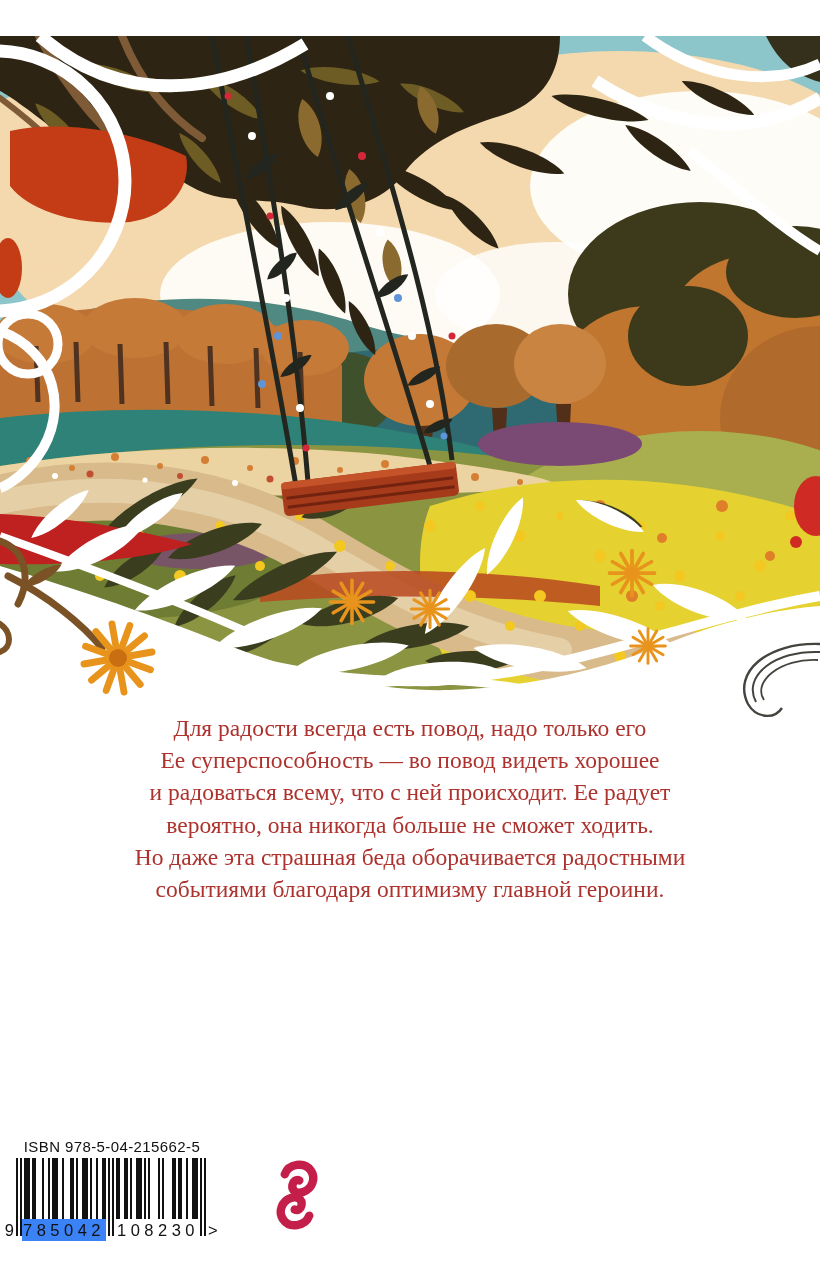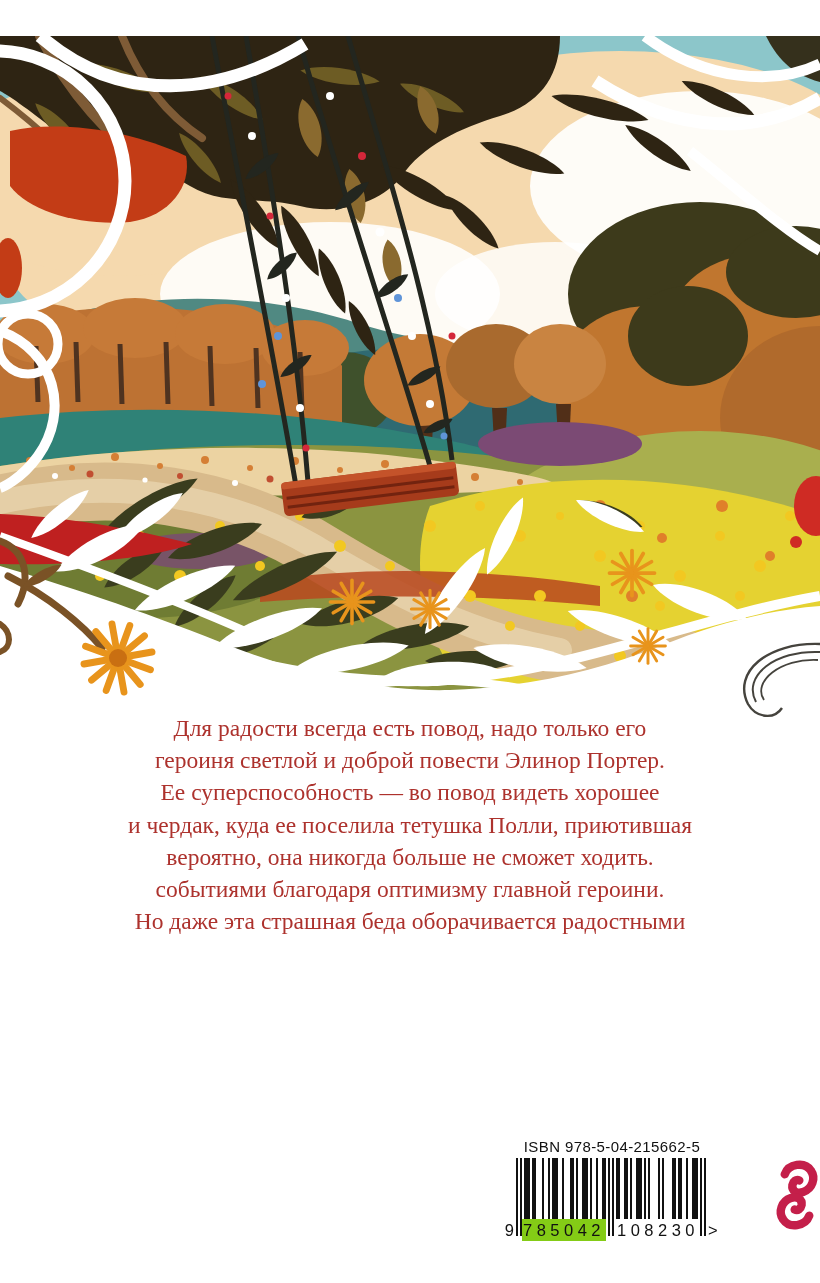--- a/index.html
+++ b/index.html
@@ -3,32 +3,32 @@
 <meta charset="utf-8">
 <style>
   html,body{margin:0;padding:0;background:#ffffff;}
   .cover{position:relative;width:820px;height:1254px;background:#ffffff;overflow:hidden;
          font-family:"Liberation Serif",serif;margin-top:36px;}
   .illus{position:absolute;top:0;left:0;width:820px;height:700px;display:block;pointer-events:none;}
   .blurb{position:absolute;top:676px;left:0;right:0;text-align:center;
          font-family:"Liberation Serif",serif;font-size:23.5px;line-height:32.2px;
          color:#ad322d;}
   .barcode-row{position:absolute;top:1102px;left:0;right:0;display:flex;
-               justify-content:flex-end;align-items:flex-start;gap:50px;
+               justify-content:flex-start;align-items:flex-start;gap:50px;
                font-family:"Liberation Sans",sans-serif;}
   .bc{text-align:center;}
   .bc-isbn{font-size:15px;letter-spacing:.4px;color:#111;margin:0 0 3px 0;}
   .bc-body{position:relative;width:224px;height:86px;margin:0 auto;}
   .bars{position:absolute;left:16px;top:0;width:190px;height:78px;font-size:0;white-space:nowrap;}
   .m{display:inline-block;width:2px;height:64px;vertical-align:top;}
   .m.b{background:#111;}
   .m.g{height:78px;}
   .bc-digit{position:absolute;top:61px;height:22px;font-size:16.5px;color:#111;line-height:22px;}
   .d-lead{left:0;width:14px;text-align:right;}
-  .d-g1{left:22px;width:84px;background:#84cc16;text-align:center;letter-spacing:4.5px;}
+  .d-g1{left:22px;width:84px;background:#3b82f6;text-align:center;letter-spacing:4.5px;}
   .d-g2{left:116px;width:84px;background:#fff;text-align:center;letter-spacing:4.5px;}
   .d-end{left:208px;width:16px;text-align:left;}
   .logo{display:block;margin-top:14px;}
 </style>
 </head>
 <body>
 
 <div class="cover">
 
   <svg class="illus" viewBox="0 0 820 700" aria-hidden="true">
@@ -345,26 +345,25 @@
 
     <g fill="none" stroke="#45433d">
       <path d="M820,608 C768,606 732,636 748,668 C756,682 774,684 782,672" stroke-width="2.4"></path>
       <path d="M820,616 C775,614 742,640 756,666" stroke-width="2"></path>
       <path d="M818,624 C780,622 752,646 764,664" stroke-width="1.8"></path>
     </g>
   </svg>
 
   <div class="blurb">
     <div>Для радости всегда есть повод, надо только его</div>
-    <div>героиня светлой и доброй повести Элинор Портер.</div>
     <div>Ее суперспособность — во повод видеть хорошее</div>
-    <div>и чердак, куда ее поселила тетушка Полли, приютившая</div>
+    <div>и радоваться всему, что с ней происходит. Ее радует</div>
     <div>вероятно, она никогда больше не сможет ходить.</div>
+    <div>Но даже эта страшная беда оборачивается радостными</div>
     <div>событиями благодаря оптимизму главной героини.</div>
-    <div>Но даже эта страшная беда оборачивается радостными</div>
   </div>
 
   <div class="barcode-row">
     <div class="bc">
       <div class="bc-isbn">ISBN 978-5-04-215662-5</div>
       <div class="bc-body">
         <div class="bars"><span class="m b g"></span><span class="m g"></span><span class="m b g"></span><span class="m"></span><span class="m b"></span><span class="m b"></span><span class="m b"></span><span class="m"></span><span class="m b"></span><span class="m b"></span><span class="m"></span><span class="m"></span><span class="m"></span><span class="m b"></span><span class="m"></span><span class="m"></span><span class="m b"></span><span class="m"></span><span class="m b"></span><span class="m b"></span><span class="m b"></span><span class="m"></span><span class="m"></span><span class="m b"></span><span class="m"></span><span class="m"></span><span class="m"></span><span class="m b"></span><span class="m b"></span><span class="m"></span><span class="m b"></span><span class="m"></span><span class="m"></span><span class="m b"></span><span class="m b"></span><span class="m b"></span><span class="m"></span><span class="m b"></span><span class="m"></span><span class="m"></span><span class="m b"></span><span class="m"></span><span class="m"></span><span class="m b"></span><span class="m b"></span><span class="m g"></span><span class="m b g"></span><span class="m g"></span><span class="m b g"></span><span class="m g"></span><span class="m b"></span><span class="m b"></span><span class="m"></span><span class="m"></span><span class="m b"></span><span class="m b"></span><span class="m"></span><span class="m b"></span><span class="m"></span><span class="m"></span><span class="m b"></span><span class="m b"></span><span class="m b"></span><span class="m"></span><span class="m b"></span><span class="m"></span><span class="m b"></span><span class="m"></span><span class="m"></span><span class="m"></span><span class="m"></span><span class="m b"></span><span class="m"></span><span class="m b"></span><span class="m"></span><span class="m"></span><span class="m"></span><span class="m"></span><span class="m b"></span><span class="m b"></span><span class="m"></span><span class="m b"></span><span class="m b"></span><span class="m"></span><span class="m"></span><span class="m b"></span><span class="m"></span><span class="m"></span><span class="m b"></span><span class="m b"></span><span class="m b"></span><span class="m"></span><span class="m b g"></span><span class="m g"></span><span class="m b g"></span></div>
         <span class="bc-digit d-lead">9</span>
         <span class="bc-digit d-g1">785042</span>
         <span class="bc-digit d-g2">108230</span>

